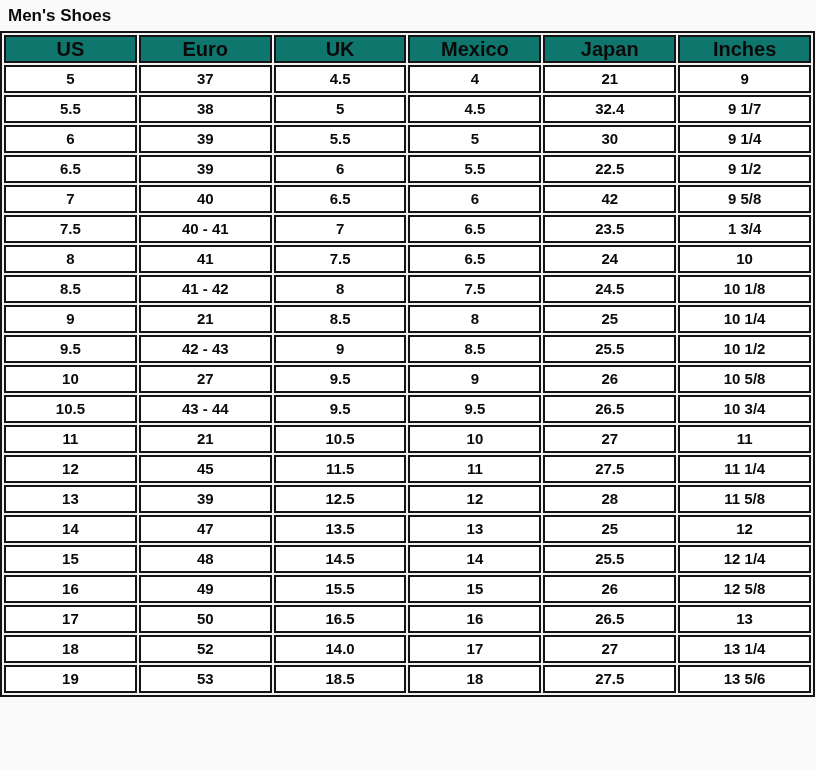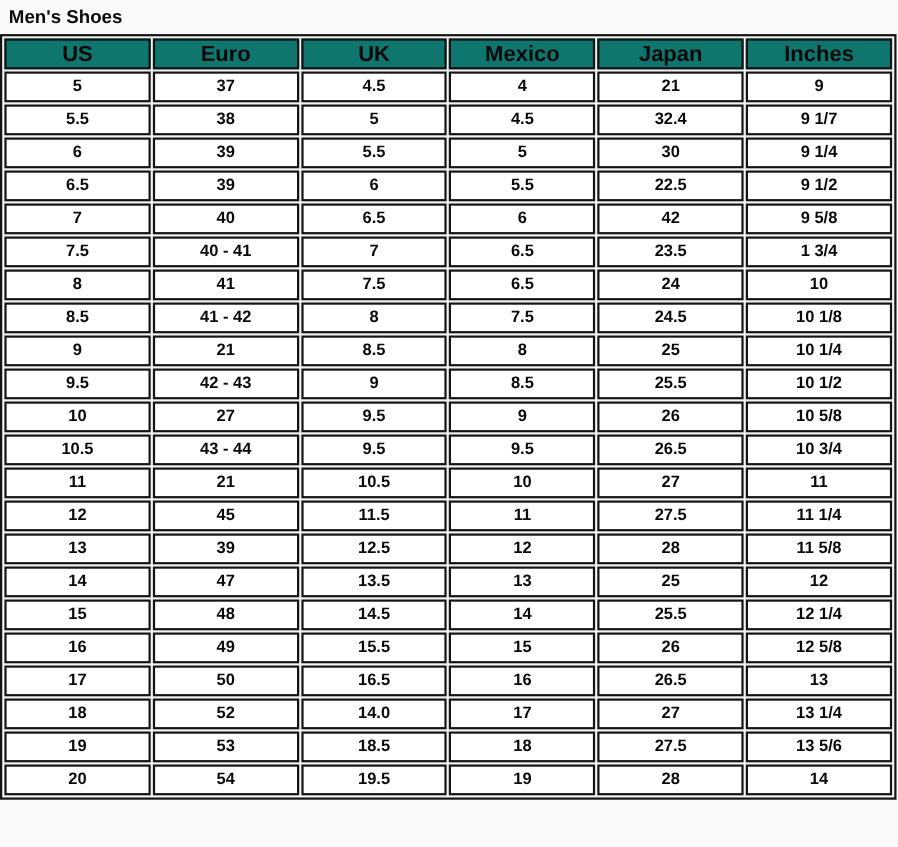--- a/index.html
+++ b/index.html
@@ -231,23 +231,15 @@
           <td>13 1/4</td>
         </tr>
         <tr>
           <td>19</td>
           <td>53</td>
           <td>18.5</td>
           <td>18</td>
           <td>27.5</td>
           <td>13 5/6</td>
         </tr>
-        <tr>
-          <td>20</td>
-          <td>54</td>
-          <td>19.5</td>
-          <td>19</td>
-          <td>28</td>
-          <td>14</td>
-        </tr>
       </tbody>
   </table>
 </div>
 
 </body></html>

